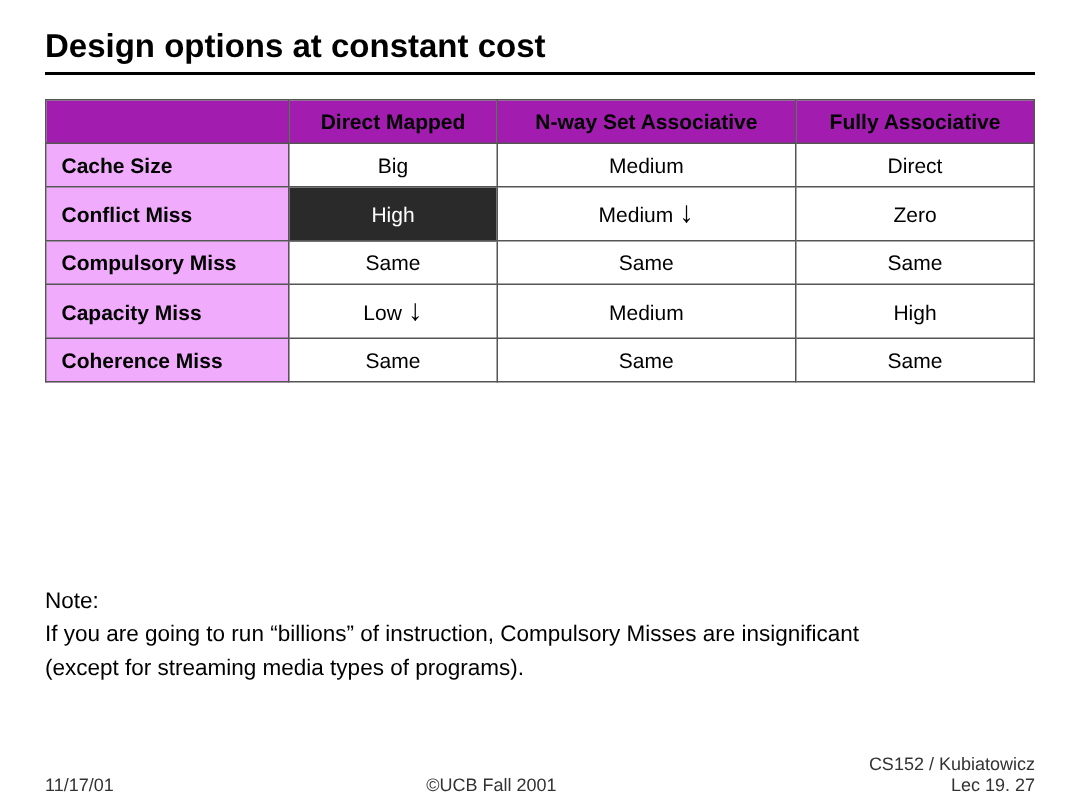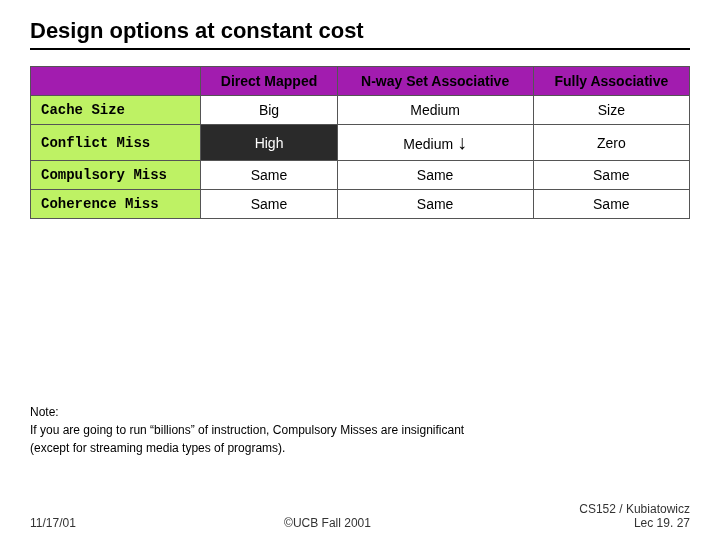--- a/index.html
+++ b/index.html
@@ -52,33 +52,32 @@
 
     th {
       background: #a21caf;
       font-weight: bold;
       font-size: 14px;
     }
 
     td.row-label {
       text-align: left;
       font-weight: bold;
-      background: #bef264;
+      background: #f0abfc;
       font-size: 14px;
       min-width: 130px;
-      font-family: Liberation Mono, monospace;
     }
 
     td.highlight-dark {
       background: #2a2a2a;
       color: #fff;
     }
 
     .note-area {
-      font-size: 12px;
+      font-size: 15px;
       margin-bottom: 8px;
       line-height: 1.5;
     }
 
     .footer-area {
       display: flex;
       justify-content: space-between;
       align-items: flex-end;
       font-size: 12px;
       color: #333;
@@ -107,33 +106,39 @@
           <th>Direct Mapped</th>
           <th>N-way Set Associative</th>
           <th>Fully Associative</th>
         </tr>
       </thead>
       <tbody id="table-body">
       <tr>
             <td class="row-label">Cache Size</td>
             <td>Big</td>
             <td>Medium</td>
-            <td>Size</td>
+            <td>Direct</td>
           </tr>
           <tr>
             <td class="row-label">Conflict Miss</td>
             <td class="highlight-dark">High</td>
             <td>Medium <span style="font-size:20px;">↓</span></td>
             <td>Zero</td>
           </tr>
           <tr>
             <td class="row-label">Compulsory Miss</td>
             <td>Same</td>
             <td>Same</td>
             <td>Same</td>
+          </tr>
+          <tr>
+            <td class="row-label">Capacity Miss</td>
+            <td>Low <span style="font-size:20px;">↓</span></td>
+            <td>Medium</td>
+            <td>High</td>
           </tr>
           <tr>
             <td class="row-label">Coherence Miss</td>
             <td>Same</td>
             <td>Same</td>
             <td>Same</td>
           </tr>
         </tbody>
     </table>
   </div>

